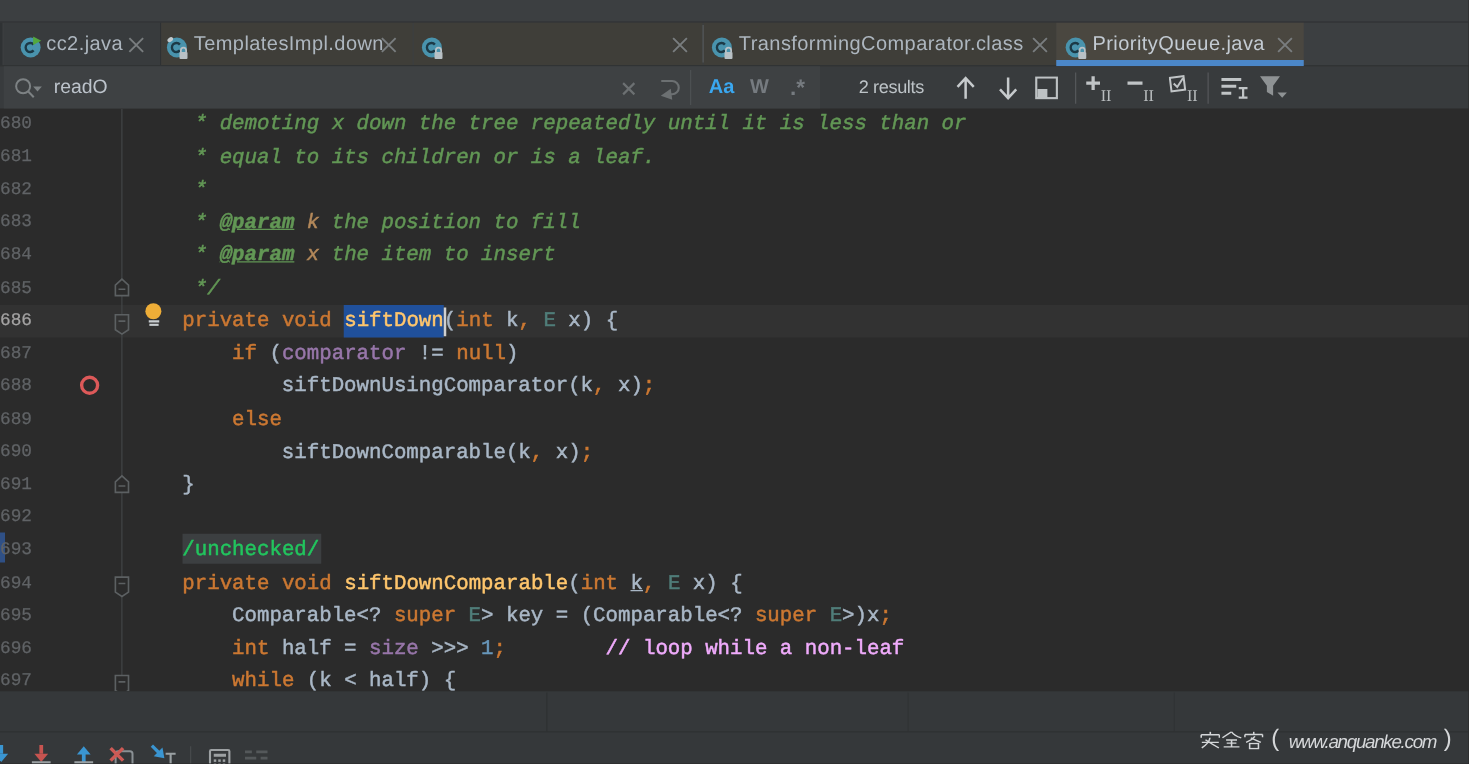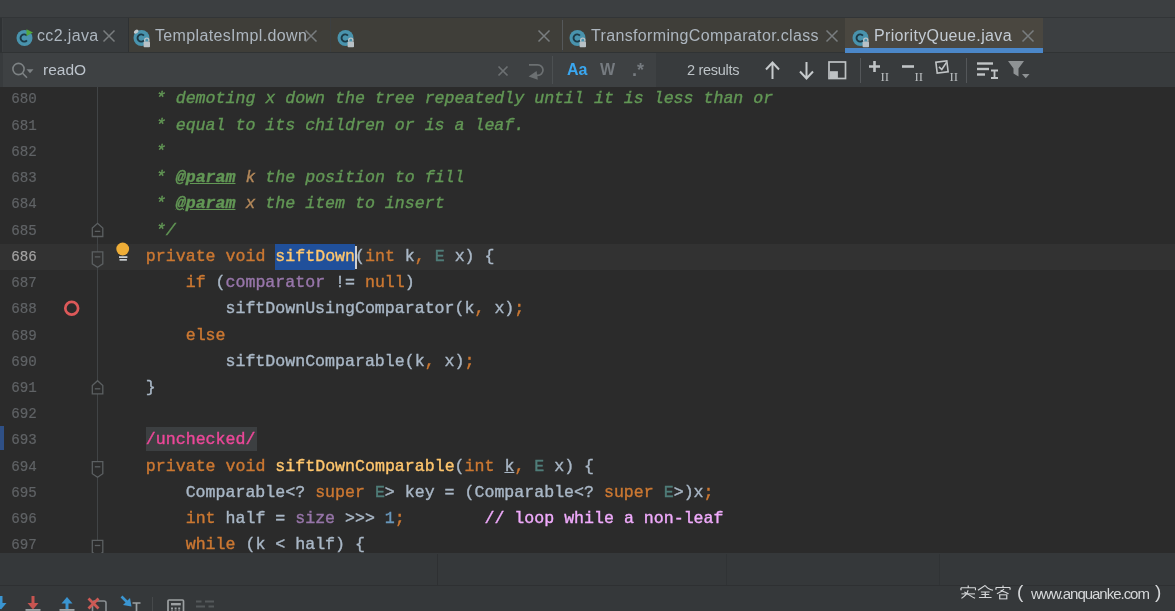--- a/index.html
+++ b/index.html
@@ -16,50 +16,50 @@
 #searchbar{left:0;top:53px;width:1175px;height:34px;background:#383b3d;}
 #searchfield{left:3px;top:53px;width:653px;height:34px;background:#3e4143;}
 #stext{left:43px;top:53px;height:34px;display:flex;align-items:center;font-size:15.5px;color:#bcc3cb;text-align:center;}
 .sep{position:absolute;background:#4c5052;}
 .tgl{position:absolute;top:53px;height:34px;display:flex;align-items:center;font-weight:bold;font-size:16px;color:#767b80;}
 #results{left:687px;top:53px;height:34px;display:flex;align-items:center;font-size:14.5px;letter-spacing:-0.3px;color:#bdc3c7;}
 
 #editor{left:0;top:87px;width:1175px;height:466px;background:#2b2b2b;overflow:hidden;}
 #curline{left:0;top:157px;width:1175px;height:26px;background:#323232;}
 #gutterline{left:97px;top:0;width:1px;height:466px;background:#414446;}
-#lnums{position:absolute;left:0px;top:-0.6px;width:36.8px;text-align:right;margin:0;
+#lnums{position:absolute;left:0px;top:-0.6px;width:36.8px;margin:0;
   font-family:"Liberation Mono",monospace;font-size:14.2px;line-height:26.23px;color:#606366;}
 #code{position:absolute;left:106px;top:-0.6px;margin:0;
   font-family:"Liberation Mono",monospace;font-size:16.6px;line-height:26.23px;color:#a9b7c6;
   -webkit-text-stroke:0.38px currentColor;}
 #lnums{-webkit-text-stroke:0.2px currentColor;}
 .k{color:#cc7832;}
 .p{color:#cc7832;}
 .m{color:#ffc66d;}
 .fld{color:#9876aa;}
 .num{color:#6897bb;}
 .doc{color:#629755;font-style:italic;}
 .doctag{color:#629755;font-style:italic;font-weight:bold;text-decoration:underline;}
 .docval{color:#b3885a;font-style:italic;}
 .cmt{color:#f0abfc;}
 .tp{color:#507e7a;}
 .sel{color:#ffc66d;}
-.fold{color:#ec4899;margin-top:16px;}
+.fold{color:#22c55e;margin-top:16px;}
 #selrect{left:275px;top:157.2px;width:80px;height:26.2px;background:#20509b;}
 #foldrect{left:145.5px;top:340.3px;width:111.5px;height:24px;background:#3c3f41;}
 .ku{text-decoration:underline;}
 #cursor{left:355px;top:158.5px;width:2px;height:23px;background:#d0d0d0;}
 
 #bottom{left:0;top:553px;width:1175px;height:58px;background:#35383a;}
 #bline1{left:0;top:585px;width:1175px;height:1px;background:#2e3032;}
 #bvline{left:437px;top:554px;width:1px;height:31px;background:#2e3032;}
 .wmp{top:580px;height:24px;display:flex;align-items:center;font-size:19px;color:#d4d6d8;
   font-family:"Liberation Sans",sans-serif;}
 #wmtext{left:1031px;top:582px;height:22px;display:flex;align-items:center;
-  font-size:15px;letter-spacing:-1.02px;color:#d6d8da;}
+  font-size:15px;letter-spacing:-1.02px;color:#d6d8da;font-style:italic;}
 </style>
 </head>
 <body>
 <div id="app">
 
   <div class="abs" id="topstrip"></div>
   <div class="abs" id="tabrow"></div>
   <div class="abs" style="left:3px;top:18px;width:124.5px;height:34px;background:#383b3d;"></div>
   <div class="abs" style="left:127.5px;top:18px;width:1px;height:34px;background:#2e3133;"></div>
   <div class="abs" style="left:128.5px;top:18px;width:201.5px;height:34px;background:#3f3e39;"></div>

